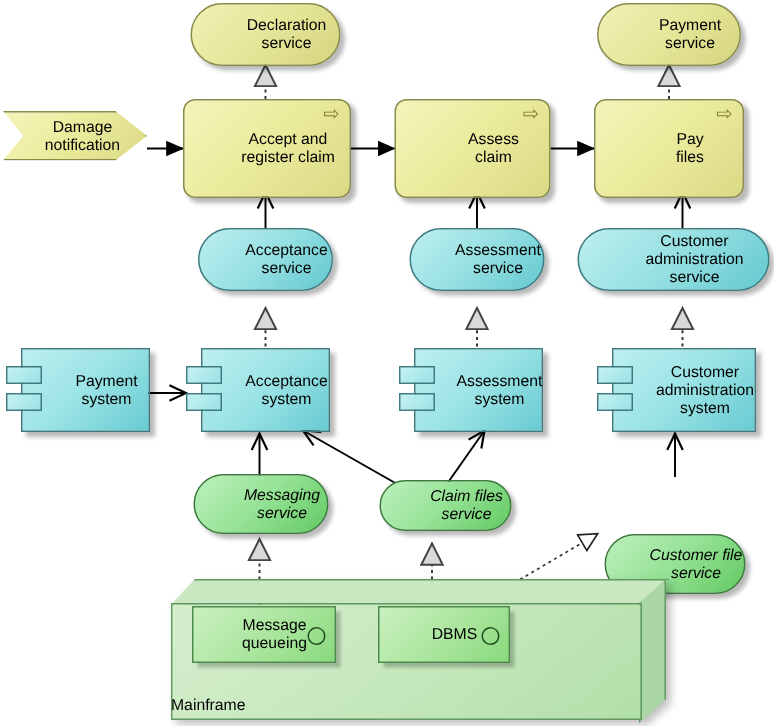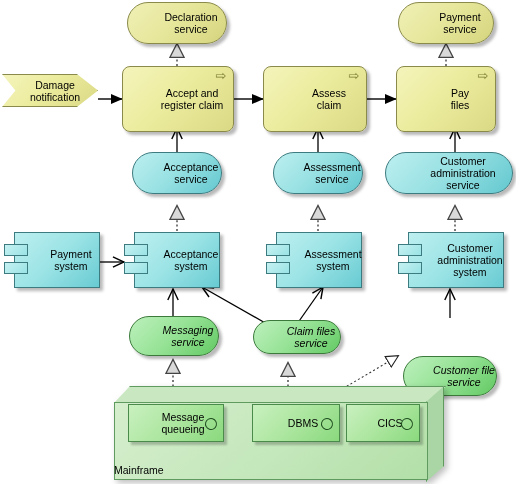--- a/index.html
+++ b/index.html
@@ -286,19 +286,15 @@
       <span class="lbl">Message
 queueing</span>
       <span class="sysw-icon"></span>
     </div>
 
     <div class="node sysw" style="left:138px;top:18px;width:88px;height:38px;">
       <span class="lbl">DBMS</span>
       <span class="sysw-icon"></span>
     </div>
 
-    <div class="node sysw" style="left:232px;top:18px;width:74px;height:38px;">
-      <span class="lbl">CICS</span>
-      <span class="sysw-icon"></span>
-    </div>
   </div>
 
 </div>
 
 </body></html>

